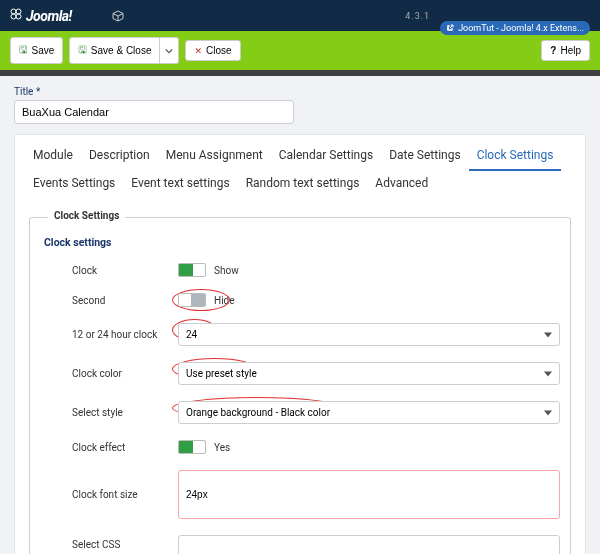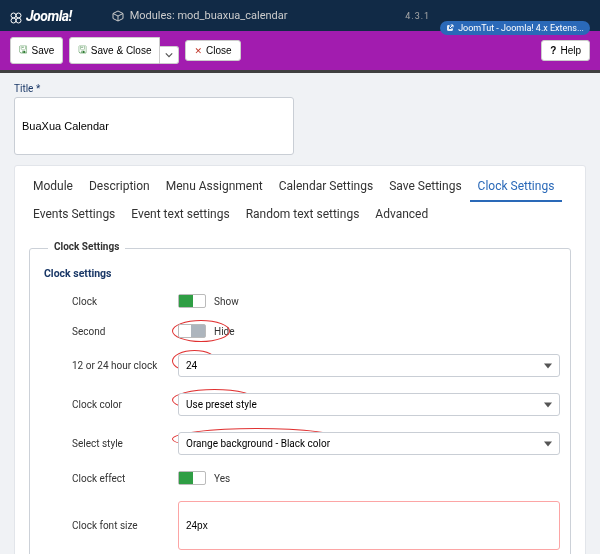--- a/index.html
+++ b/index.html
@@ -1,33 +1,33 @@
 <!DOCTYPE html>
 <html><head>
 <meta charset="utf-8">
 <style>
   * { box-sizing: border-box; margin: 0; padding: 0; }
   body { font-family: -apple-system, BlinkMacSystemFont, "Segoe UI", Roboto, sans-serif; font-size: 11px; background: #f0f2f5; width: 600px; height: 554px; overflow: hidden; }
   .topbar { background: #112A46; color: #fff; height: 31px; display: flex; align-items: center; padding: 0 10px; }
   .topbar-left { display: flex; align-items: center; gap: 10px; }
-  .joomla-logo { font-style: italic; font-weight: 700; font-size: 14px; letter-spacing: -.5px; display:flex; align-items:flex-end; gap:4px;}
+  .joomla-logo { font-style: italic; font-weight: 700; font-size: 14px; letter-spacing: -.5px; display:flex; align-items:flex-start; gap:4px;}
   .joomla-swirl { width:12px; height:12px; }
   .topbar-mod { display: flex; align-items: center; gap: 6px; margin-left: 30px; font-size: 11px; color: #ccc; }
   .topbar-right { margin-left:auto; display:flex; align-items:center; gap:10px; font-size:9px; color:#aaa;}
   .ext-badge { background:#2a69b8; color:#fff; padding:2px 6px; border-radius:9px; display:flex; align-items:center; gap:4px; font-size:9px;margin-top:25px;}
-  .toolbar { background:#a21caf; padding:6px 10px; border-bottom:3px solid #404040; display:flex; gap:6px; align-items:center;}
+  .toolbar { background:#84cc16; padding:6px 10px; border-bottom:6px solid #404040; display:flex; gap:6px; align-items:center;}
   .btn { background:#fff; border:1px solid #ccc; border-radius:3px; padding:4px 8px; font-size:10px; display:flex; align-items:center; gap:4px; cursor:pointer;}
   .btn-green-icon::before { content:"🖫"; color:#2f7d32; font-size:10px;}
   .btn-close-icon::before { content:"✕"; color:#c0392b; font-size:9px;}
   .btn-help { margin-left:auto; }
   .btn-help::before { content:"?"; font-weight:700; }
   .btn-caret { padding:4px 5px;}
   .content { padding:10px 14px; }
   .title-label { color:#1a3867; font-size:10px; margin-bottom:3px; display:block;}
-  .title-input { width:280px; border:1px solid #c9ced5; border-radius:3px; padding:22px 7px; font-size:11px; background:#fff;}
+  .title-input { width:280px; border:1px solid #c9ced5; border-radius:3px; padding:5px 7px; font-size:11px; background:#fff;}
   .panel { background:#fff; border:1px solid #e2e5ea; border-radius:3px; margin-top:10px; padding:0 0 14px 0;}
   .tabs { display:flex; flex-wrap:wrap; gap:0; border-bottom:0; padding:8px 10px 0 10px; font-size:12px;}
   .tab { padding:5px 8px 7px; color:#333; cursor:pointer; border-bottom:2px solid transparent; white-space:nowrap;}
   .tab.active { color:#2a69b8; border-bottom:2px solid #2a69b8; }
   .fieldset-wrap { margin:18px 14px 0; border:1px solid #ccd1d8; border-radius:3px; padding:18px 10px 10px; position:relative;}
   .fieldset-legend { position:absolute; top:-8px; left:18px; background:#fff; padding:0 6px; font-size:10px; font-weight:700; color:#333;}
   .section-head { color:#1a3867; font-weight:700; font-size:10.5px; margin:0 0 14px 4px;}
   .row { display:flex; align-items:center; margin-bottom:16px;}
   .row-label { width:110px; font-size:10px; color:#333; padding-left:4px;margin-left:28px;}
   .row-ctrl { flex:1; display:flex; align-items:center; gap:8px; position:relative;}
@@ -59,39 +59,38 @@
           <circle cx="17" cy="7" r="5" fill="none" stroke="#fff" stroke-width="2"></circle>
           <circle cx="7" cy="17" r="5" fill="none" stroke="#fff" stroke-width="2"></circle>
           <circle cx="17" cy="17" r="5" fill="none" stroke="#fff" stroke-width="2"></circle>
         </svg>
       <span>Joomla!</span>
     </span>
     <div class="topbar-mod">
       <svg width="12" height="12" viewBox="0 0 24 24" fill="none" stroke="#ccc" stroke-width="2">
           <path d="M12 2 L22 7 L22 17 L12 22 L2 17 L2 7 Z M2 7 L12 12 L22 7 M12 12 L12 22"></path>
         </svg>
-      <span>Modules: mod_buaxua_calendar</span>
     </div>
   </div>
   <div class="topbar-right">
     <span style="letter-spacing:1px;">4.3.1</span>
     <span class="ext-badge">
       <svg width="8" height="8" viewBox="0 0 24 24" fill="none" stroke="#fff" stroke-width="3">
           <path d="M14 3h7v7M21 3l-9 9M5 5h5v2H7v10h10v-3h2v5H5z"></path>
         </svg>
       <span>JoomTut - Joomla! 4.x Extens...</span>
     </span>
   </div>
 </div>
 
 <div class="toolbar">
   <button class="btn btn-green-icon">
       <span>Save</span>
     </button>
-  <div style="display:flex;align-items:flex-end;">
+  <div style="display:flex;">
     <button class="btn btn-green-icon" style="border-top-right-radius:0;border-bottom-right-radius:0;">
         <span>Save &amp; Close</span>
       </button>
     <button class="btn btn-caret" style="border-left:0;border-top-left-radius:0;border-bottom-left-radius:0;">
         <svg width="8" height="8" viewBox="0 0 10 10">
           <path d="M1 3 L5 7 L9 3" fill="none" stroke="#555" stroke-width="1.5"></path>
         </svg>
       </button>
   </div>
   <button class="btn btn-close-icon">
@@ -105,21 +104,21 @@
 <div class="content">
   <label class="title-label">Title *</label>
   <input class="title-input" value="BuaXua Calendar" style="">
 
   <div class="panel">
     <div class="tabs">
       <div class="tab">Module</div>
       <div class="tab">Description</div>
       <div class="tab">Menu Assignment</div>
       <div class="tab">Calendar Settings</div>
-      <div class="tab">Save Settings</div>
+      <div class="tab">Date Settings</div>
       <div class="tab active">Clock Settings</div>
       <div class="tab">Events Settings</div>
       <div class="tab">Event text settings</div>
       <div class="tab">Random text settings</div>
       <div class="tab">Advanced</div>
     </div>
 
     <div class="fieldset-wrap">
       <span class="fieldset-legend">Clock Settings</span>
       <div class="section-head">Clock settings</div>

